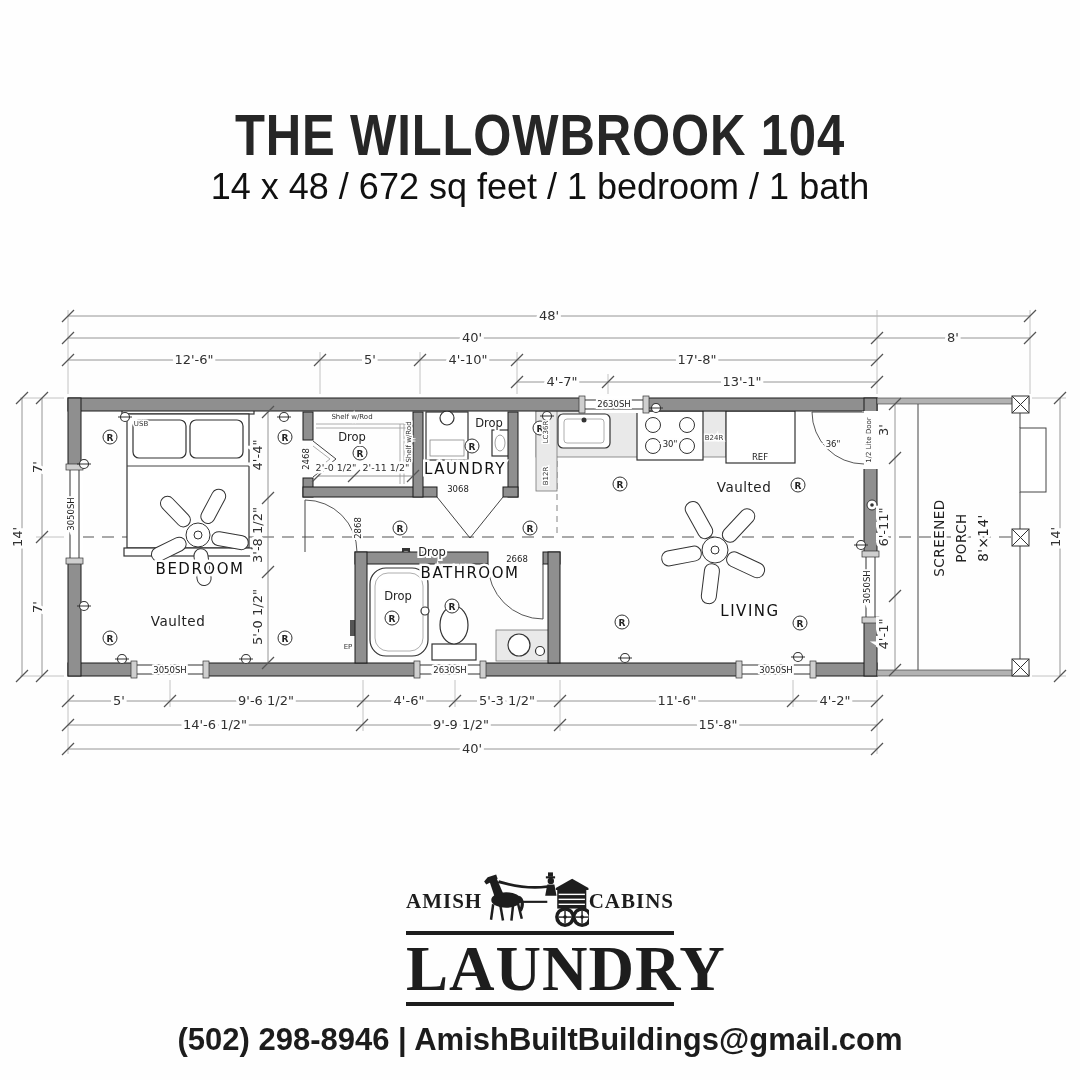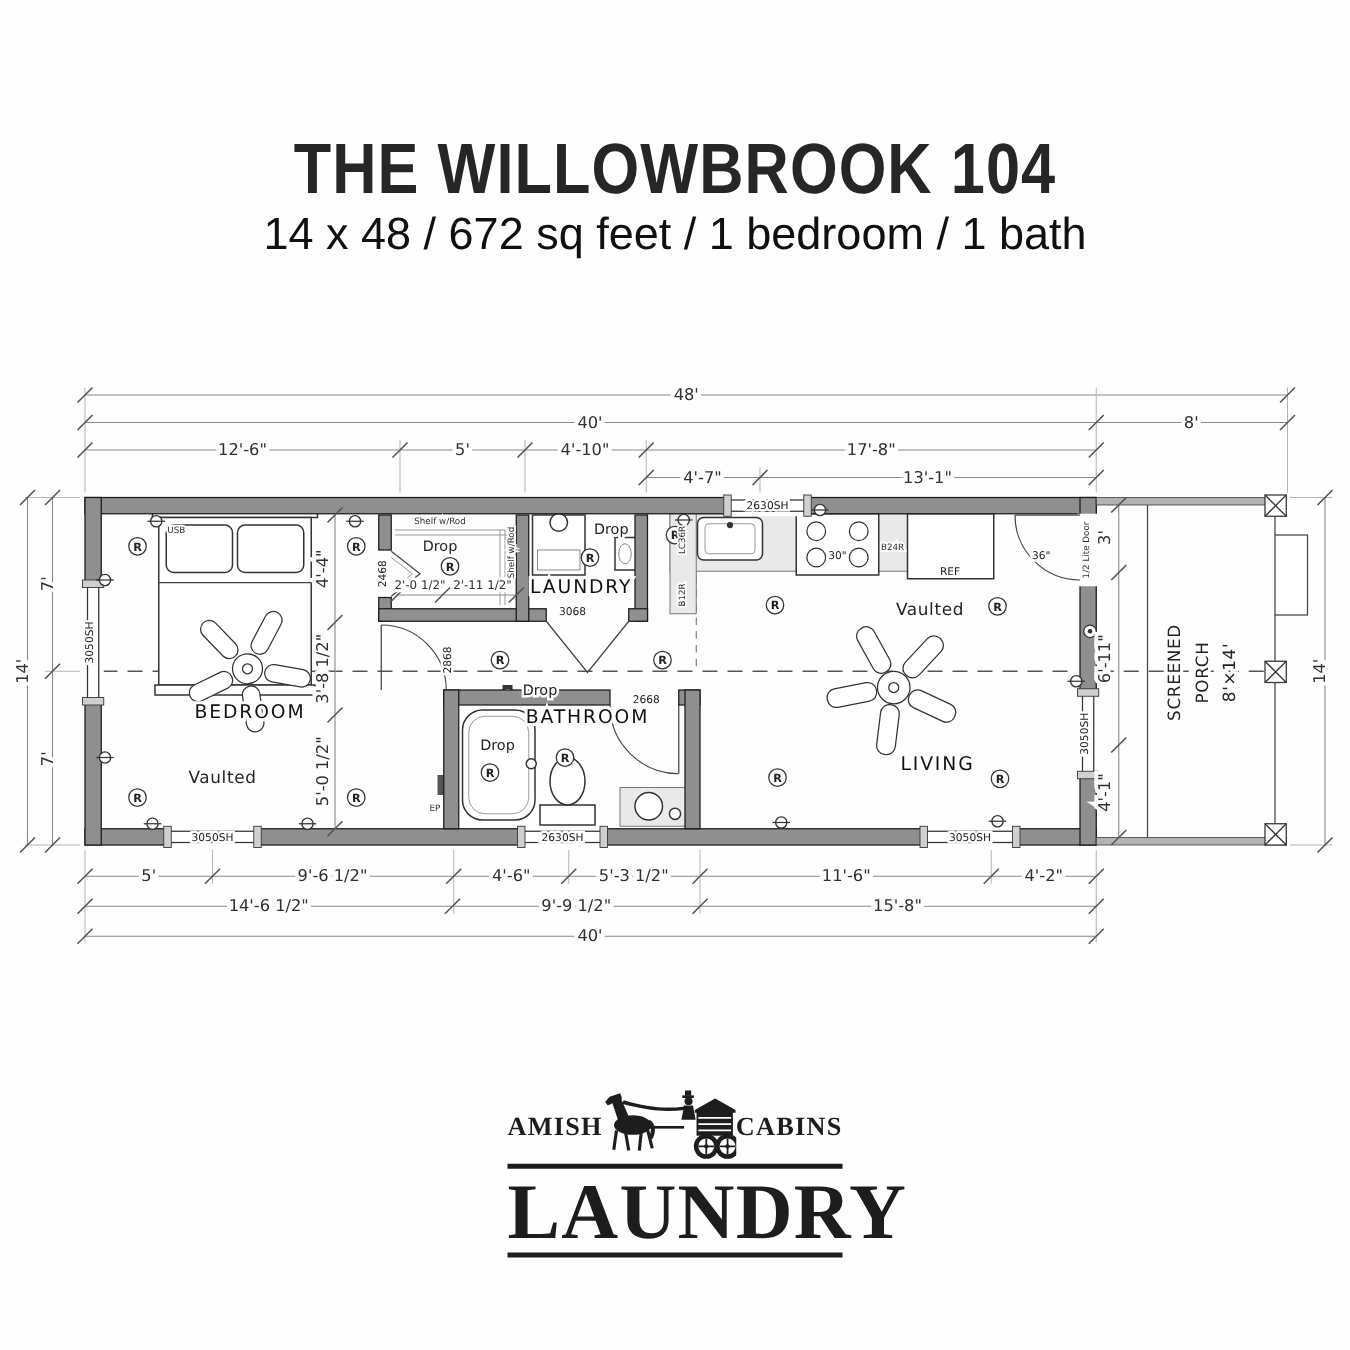--- a/index.html
+++ b/index.html
@@ -552,13 +552,14 @@
           <circle cx="141" cy="72" r="2.5" fill="#1d1d1d"></circle>
         </g>
       </svg>
       <div class="logo-word">CABINS</div>
     </div>
     <div class="logo-rule"></div>
     <div class="logo-main">LAUNDRY</div>
     <div class="logo-rule"></div>
   </div>
 
+  <div class="contact">(502) 298-8946 | AmishBuiltBuildings@gmail.com</div>
 </div>
 
 </body></html>

